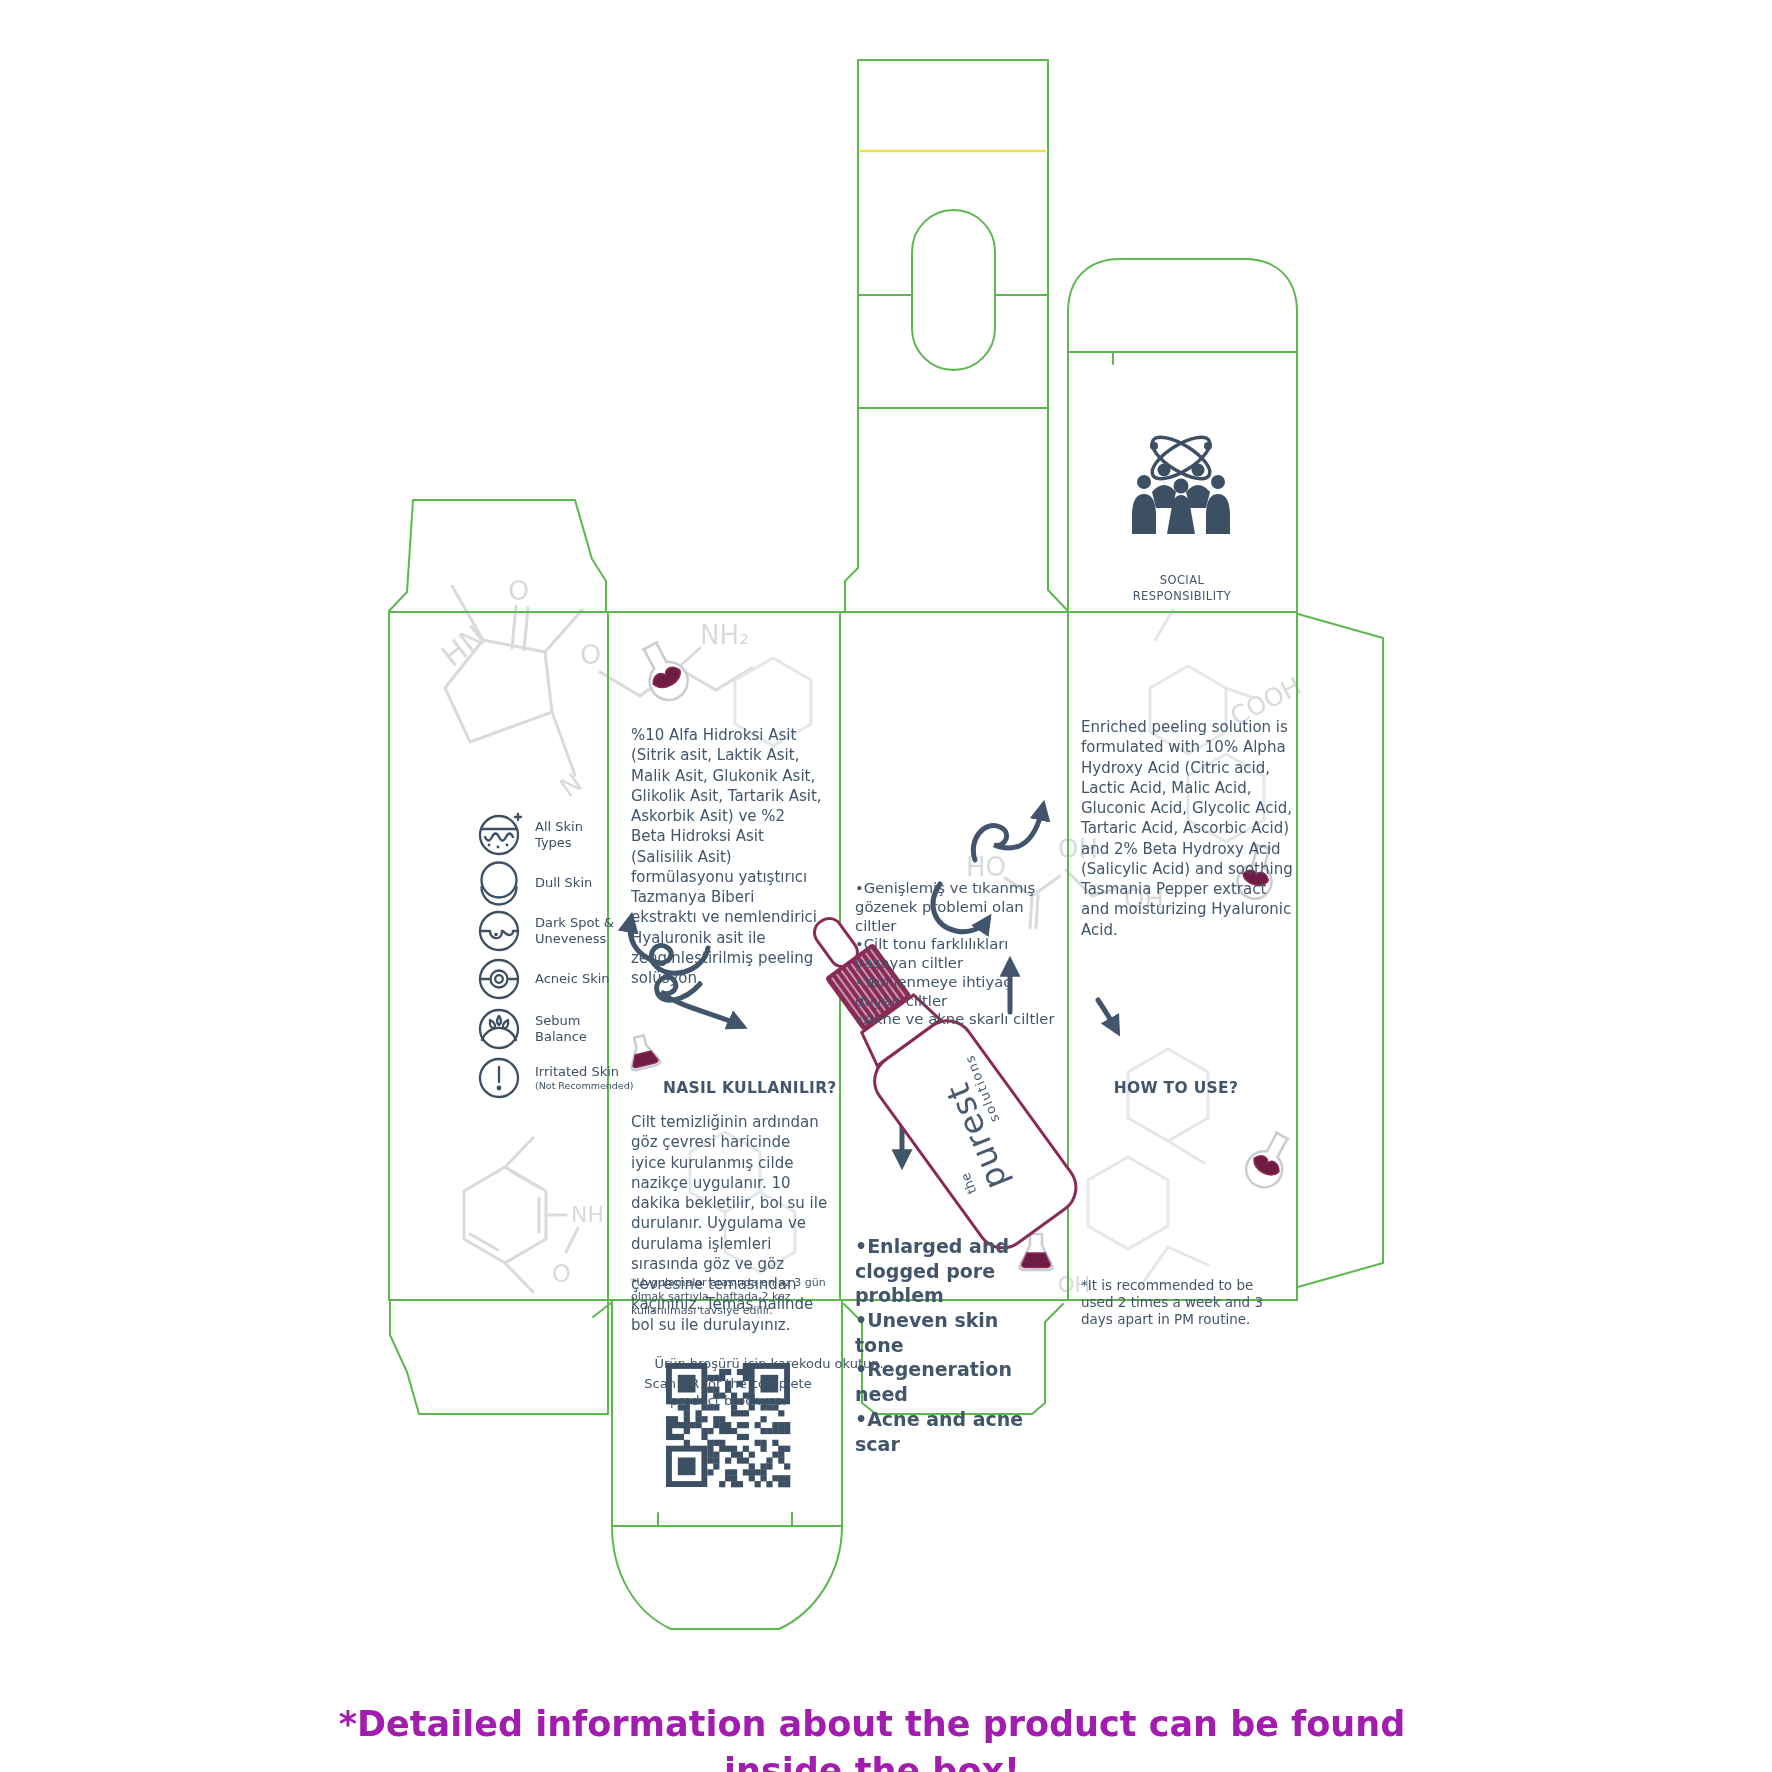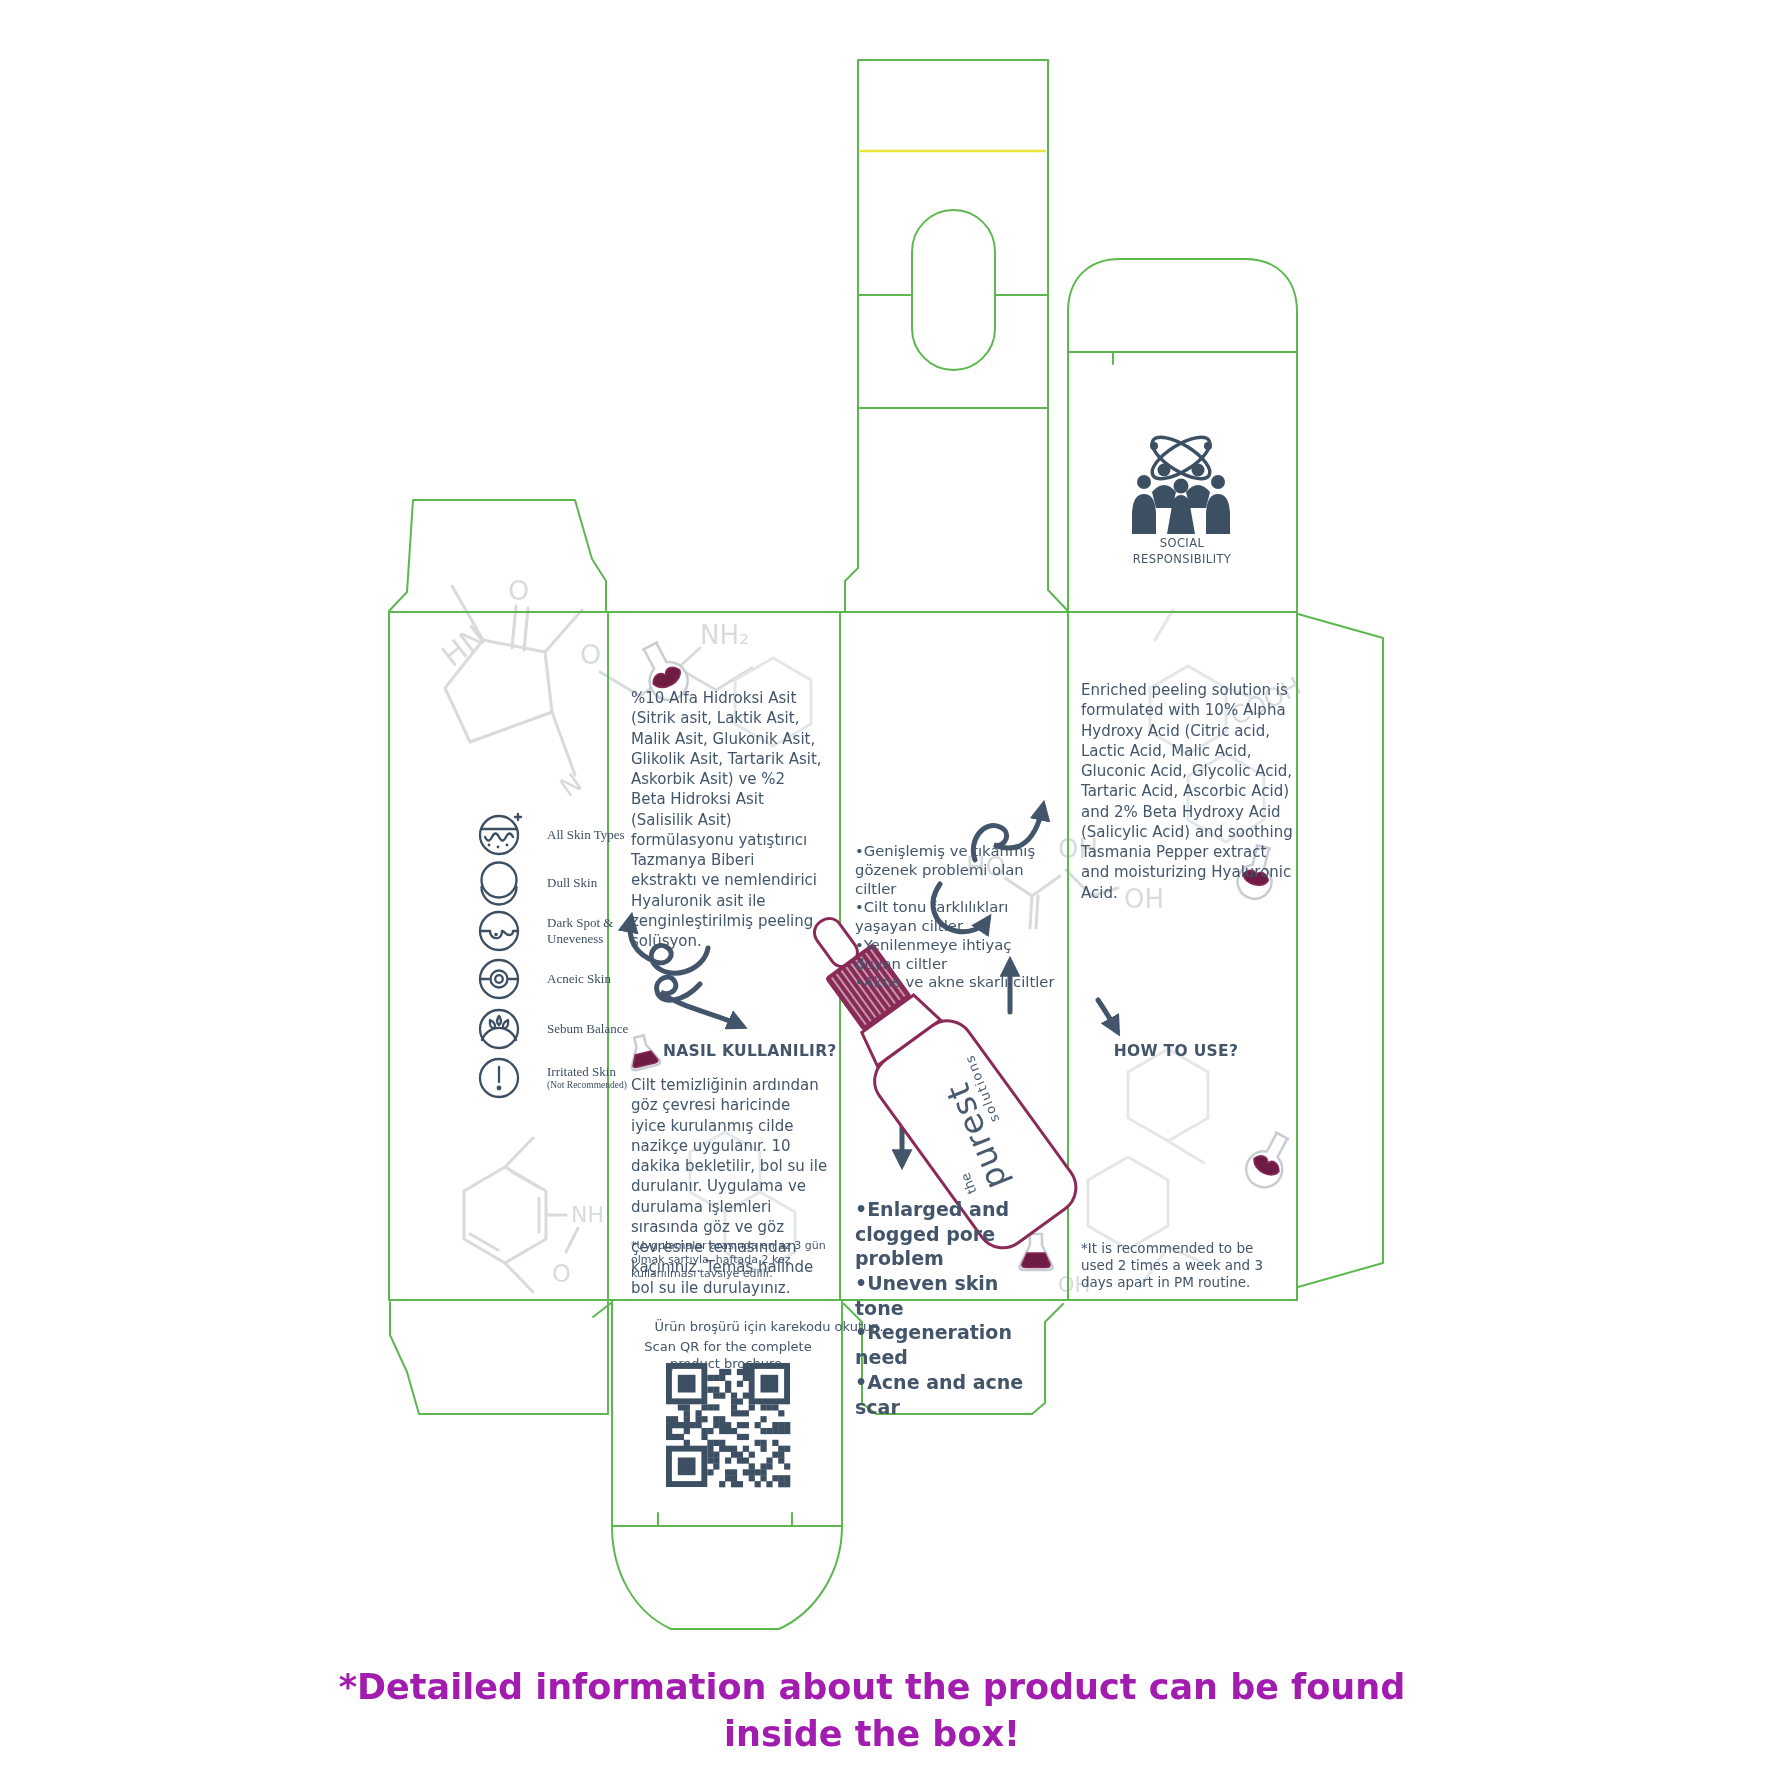--- a/index.html
+++ b/index.html
@@ -13,37 +13,37 @@
   .gl{fill:none;stroke:var(--dieline-green);stroke-width:2;stroke-linejoin:round;stroke-linecap:round;}
   .yl{fill:none;stroke:var(--crease-yellow);stroke-width:2.5;}
   .mol{fill:none;stroke:var(--molecule-gray);stroke-width:3;stroke-linecap:round;stroke-linejoin:round;}
   .mol2{fill:none;stroke:#e4e7ea;stroke-width:3;stroke-linecap:round;stroke-linejoin:round;}
   .mlab{fill:var(--molecule-gray);font-family:"DejaVu Sans",sans-serif;}
   .arrow{fill:none;stroke:var(--ink-slate);stroke-width:5;stroke-linecap:round;}
   .flasko{fill:#ffffff;stroke:#c7cdd2;stroke-width:2.5;stroke-linejoin:round;}
   .liquid{fill:var(--liquid-maroon);stroke:var(--brand-maroon);stroke-width:1.5;}
   .bshape{fill:#ffffff;stroke:var(--brand-maroon);stroke-width:3;}
   .ico{fill:none;stroke:#3d4f63;stroke-width:2.3;stroke-linecap:round;stroke-linejoin:round;}
-  .txt{position:absolute;font-size:15px;line-height:1.35;}
+  .txt{position:absolute;font-size:15px;line-height:1.35;margin-top:37px;}
   .t-desc-tr{left:631px;top:688px;width:193px;}
   .t-nasil-head{left:663px;top:1041px;font-size:15.5px;font-weight:bold;letter-spacing:.3px;}
   .t-how-tr{left:631px;top:1075px;width:198px;}
   .t-note-tr{left:631px;top:1239px;width:202px;font-size:11px;line-height:1.26;}
   .bullets-tr{left:855px;top:842px;width:202px;font-size:14.8px;line-height:1.27;}
   .bullets-en{left:855px;top:1197px;width:176px;font-weight:bold;font-size:19px;line-height:1.3;}
   .t-desc-en{left:1081px;top:680px;width:214px;}
   .t-howhead-en{left:1081px;top:1041px;width:190px;text-align:center;font-size:15.5px;font-weight:bold;letter-spacing:.3px;}
   .t-how-en{left:1081px;top:1072px;width:206px;}
   .t-note-en{left:1081px;top:1240px;width:208px;font-size:13.5px;line-height:1.26;}
   .qr-line-tr{left:612px;top:1318px;width:232px;text-align:center;font-size:13px;padding-left:41px;}
   .qr-line-en{left:641px;top:1339px;width:174px;text-align:center;font-size:13px;line-height:1.3;}
   .social-label{left:1099px;top:536px;width:166px;text-align:center;font-size:11.5px;letter-spacing:.4px;line-height:1.35;}
   .social-label span{display:block;}
   .footer-note{left:286px;top:1664px;width:1172px;text-align:center;font-size:35px;font-weight:bold;color:#a21caf;}
-  .skin-row{position:absolute;left:477px;display:flex;align-items:center;gap:24px;font-family:Liberation Serif, serif;}
+  .skin-row{position:absolute;left:477px;display:flex;align-items:center;gap:12px;}
   .skin-label{width:88px;font-size:13px;line-height:1.25;color:#3d4f63;}
   .skin-note{font-size:9.5px;line-height:1.2;color:#3d4f63;}
   .skin-ico{flex:0 0 auto;}
 </style>
 </head>
 <body>
 
 <div class="stage">
 
   <svg class="layer" viewBox="0 0 1772 1772">

